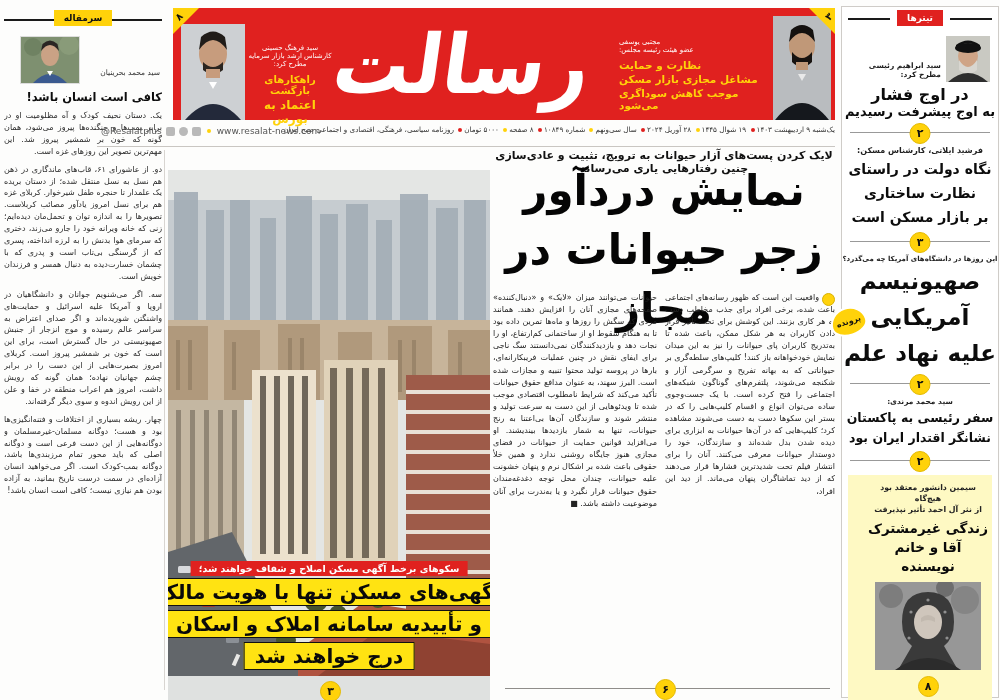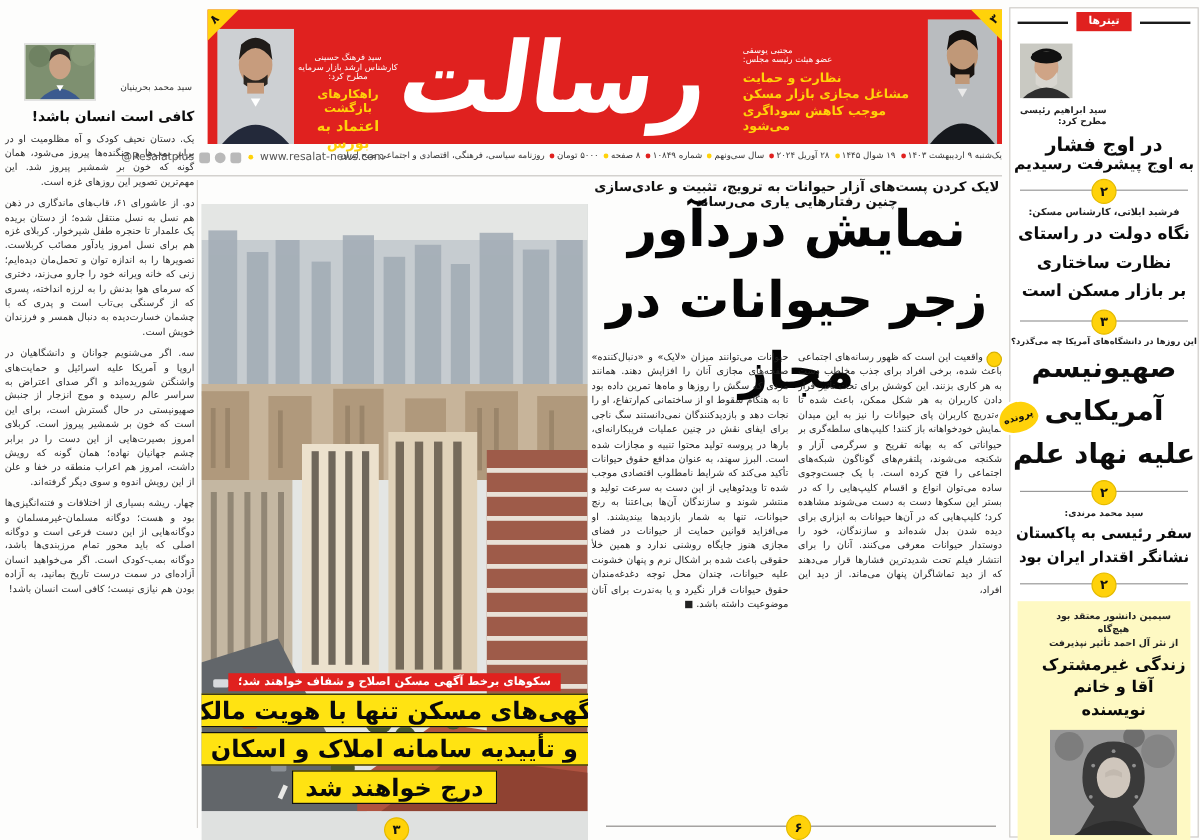--- a/index.html
+++ b/index.html
@@ -81,20 +81,24 @@
   .ybox .k{font-size:7.8px;font-weight:bold;line-height:11px;color:#222;}
   .ybox .h{font-size:13.5px;font-weight:bold;line-height:19px;color:#0a0a0a;margin-top:4px;}
   .ybox .ph{margin:6px auto 0 auto;width:106px;height:88px;overflow:hidden;}
 </style>
 </head>
 <body>
 
 <div class="page">
 
   <div class="abs ed-col">
+    <div class="ed-tabrow">
+      <div class="rule"></div>
+      <span class="ed-tab">سرمقاله</span>
+    </div>
     <div class="ed-photo">
       <svg width="58" height="46" viewBox="0 0 58 46">
         <rect width="58" height="46" fill="#7e9070"></rect>
         <circle cx="12" cy="10" r="9" fill="#6a7c5c" opacity="0.7"></circle>
         <circle cx="48" cy="8" r="10" fill="#8ea07e" opacity="0.7"></circle>
         <ellipse cx="29" cy="18" rx="9" ry="11" fill="#caa285"></ellipse>
         <path d="M20 14 q9 -12 18 0 l-1.5 -7 q-7.5 -7 -15 0 z" fill="#2a2623"></path>
         <path d="M12 46 q17 -18 34 0 z" fill="#3b5a8f"></path>
         <path d="M26 34 l3 5 3 -5 z" fill="#fff"></path>
       </svg>
@@ -300,21 +304,21 @@
   <div class="abs num-dot" style="left:320px;top:681px;">۳</div>
 
   <div class="abs rail">
     <div class="rail-tabrow">
       <div class="rule" style="left:6px;width:42px;"></div>
       <div class="rule" style="right:6px;width:42px;"></div>
       <span class="rail-tab">تیترها</span>
     </div>
 
     <div class="rail-item">
-      <div style="display:flex;flex-direction:column;justify-content:flex-start;gap:5px;padding:4px 8px 0 8px;align-items:flex-end;">
+      <div style="display:flex;flex-direction:row;justify-content:flex-start;gap:5px;padding:4px 8px 0 8px;align-items:flex-end;">
         <div style="width:44px;height:46px;overflow:hidden;">
           <svg width="44" height="46" viewBox="0 0 44 46">
             <rect width="44" height="46" fill="#c9c9c2"></rect>
             <ellipse cx="22" cy="20" rx="10" ry="12" fill="#cfa486"></ellipse>
             <path d="M10 13 q12 -12 24 0 l0 -4 q-12 -9 -24 0 z" fill="#111"></path>
             <ellipse cx="22" cy="12" rx="13" ry="5" fill="#111"></ellipse>
             <path d="M13 24 q9 14 18 0 l0 10 q-9 8 -18 0 z" fill="#d8d6d0"></path>
             <path d="M2 46 q20 -18 40 0 z" fill="#2e2e2e"></path>
           </svg>
         </div>

